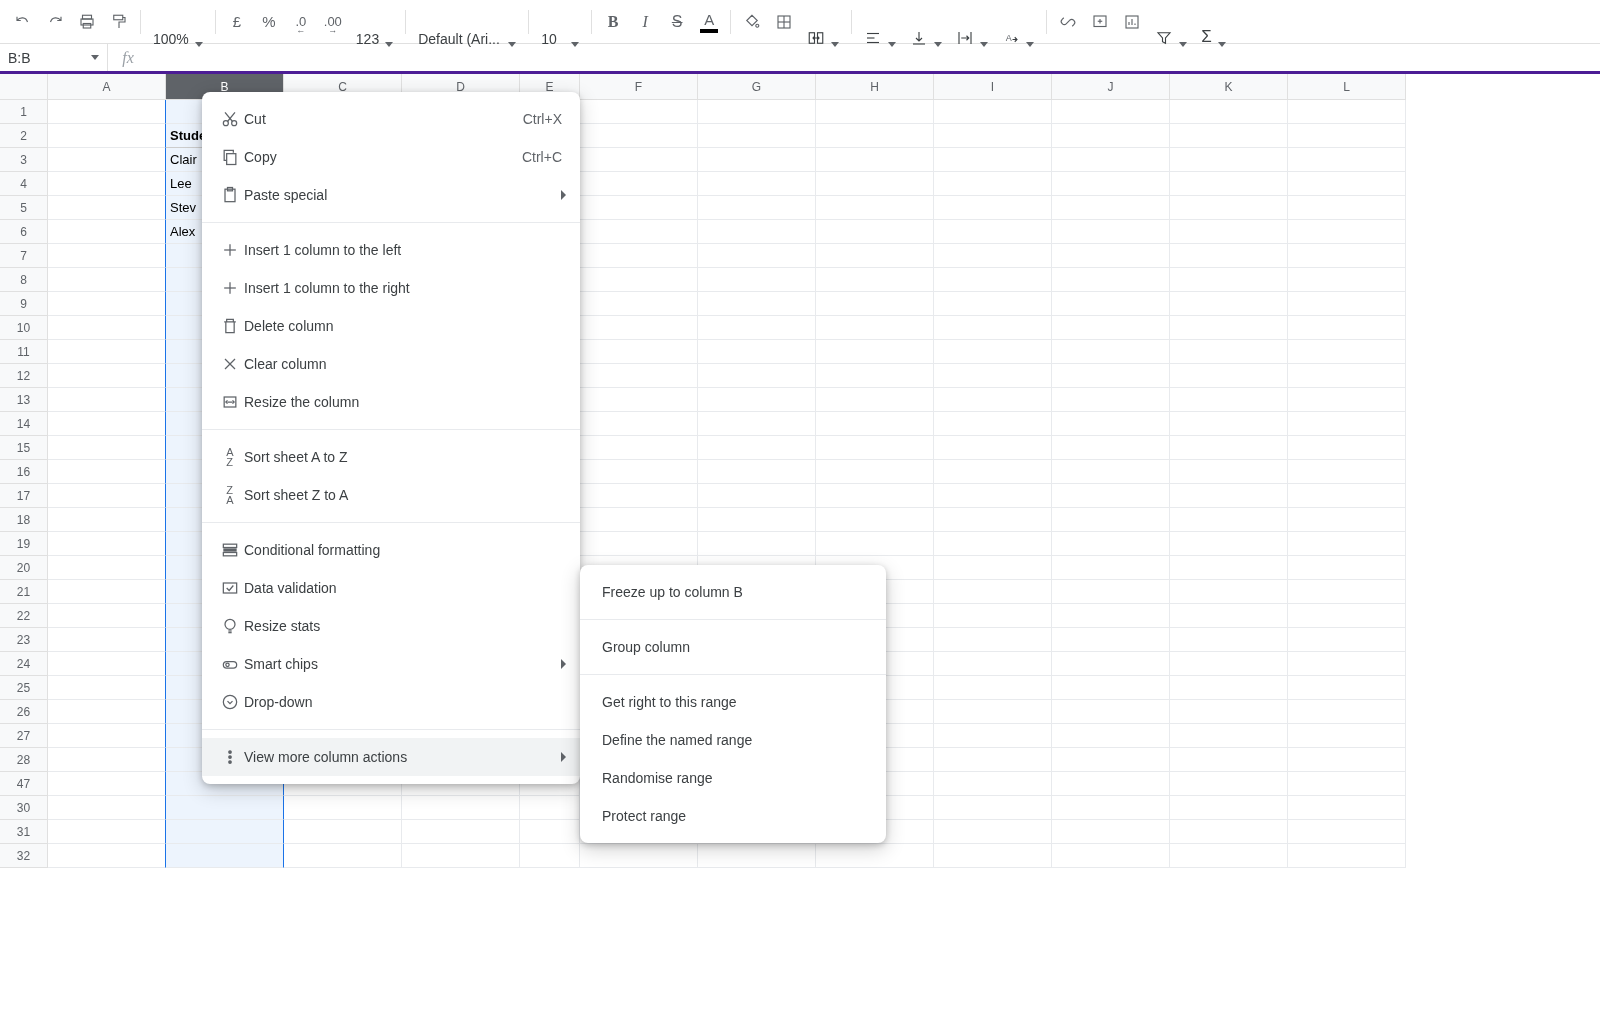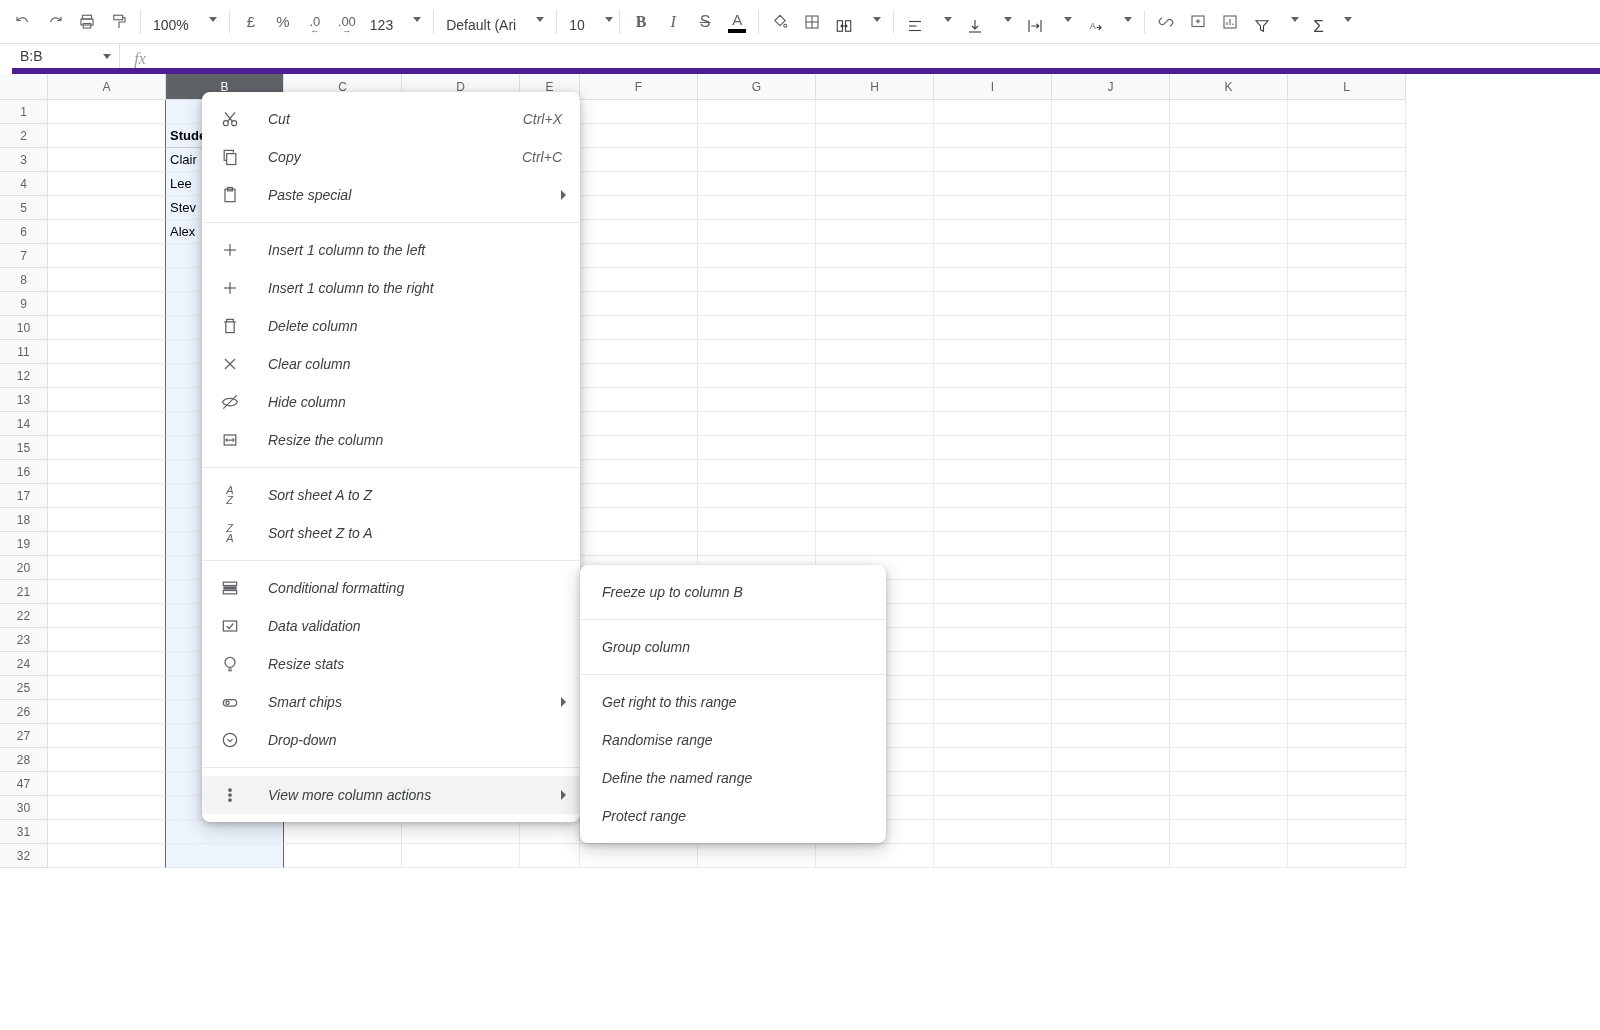--- a/index.html
+++ b/index.html
@@ -2,28 +2,28 @@
 <html><head>
 <meta charset="utf-8">
 <style>
   * { box-sizing: border-box; margin: 0; padding: 0; }
   body { font-family: Arial, "Helvetica Neue", sans-serif; font-size: 13px; color: #3c4043; background: #fff; overflow: hidden; width: 1600px; height: 1030px; position: relative; }
   
   
   .toolbar { height: 44px; border-bottom: 1px solid #e0e0e0; display: flex; align-items: center; padding: 0 8px; gap: 2px; }
   .tb-btn { width: 30px; height: 30px; display: flex; align-items: center; justify-content: center; border-radius: 4px; cursor: pointer; color: #5f6368; }
   .tb-sep { width: 1px; height: 24px; background: #e0e0e0; margin: 0 4px; }
-  .tb-dropdown { display: flex; align-items: flex-start; height: 30px; padding: 0 6px; border-radius: 4px; cursor: pointer; color: #3c4043; gap: 18px; font-size: 14px; margin-top: 20px; }
+  .tb-dropdown { display: flex; align-items: flex-end; height: 30px; padding: 0 6px; border-radius: 4px; cursor: pointer; color: #3c4043; gap: 4px; font-size: 14px; margin-top: 20px; }
   .caret { width: 0; height: 0; border-left: 4px solid transparent; border-right: 4px solid transparent; border-top: 5px solid #5f6368; margin-left: 2px; }
   .tb-btn svg, .tb-dropdown svg { width: 18px; height: 18px; }
   .text-color { display:flex; flex-direction:column; align-items:center; justify-content:center; }
   .text-color .bar { width: 18px; height: 4px; background: #000; margin-top:1px;}
   
   
-  .formula-row { height: 30px; border-bottom: 6px solid #4c1d95; display: flex; align-items: flex-end; margin-left: 12px; }
+  .formula-row { height: 30px; border-bottom: 3px solid #4c1d95; display: flex; align-items: center; }
   .name-box { width: 108px; height: 100%; border-right: 1px solid #e0e0e0; display: flex; align-items: center; padding: 0 8px; justify-content: space-between; font-size: 14px; color: #3c4043;}
   .fx { width: 40px; display:flex; align-items:center; justify-content:center; font-style: italic; color:#9aa0a6; font-size: 16px; font-family: serif;}
   .formula-input { flex:1; height: 100%; padding: 0 6px; font-size: 14px;}
   
   
   .grid-area { position: relative; }
   .col-headers { display: flex; height: 26px; }
   .corner { width: 48px; height: 26px; background: #f8f9fa; border-right: 1px solid #e0e0e0; border-bottom: 1px solid #e0e0e0; }
   .col-h { width: 118px; height: 26px; background: #f8f9fa; border-right: 1px solid #e0e0e0; border-bottom: 1px solid #e0e0e0; display:flex; align-items:center; justify-content:center; font-size: 12px; color: #5f6368; }
   .col-h.sel { background: #5f6368; color: #fff; }
@@ -33,21 +33,21 @@
   .cell { width: 118px; height: 24px; border-right: 1px solid #e8eaed; border-bottom: 1px solid #e8eaed; padding: 0 4px; display:flex; align-items:center; font-size: 13px; color:#000; overflow: hidden; white-space: nowrap;}
   .cell.num { justify-content:flex-end; }
   .cell.header { background: #d3e3fd; font-weight: bold; border-bottom: 1px solid #ccc;}
   .cell.selcol { background: rgba(26,115,232,0.08); border-right: 1px solid #1a73e8; }
   .cell.selcol-left { border-left: 1px solid #1a73e8; margin-left:-1px; width:119px;}
   
   
   .ctx { position: absolute; background: #fff; border-radius: 8px; box-shadow: 0 2px 6px rgba(0,0,0,0.2), 0 6px 20px rgba(0,0,0,0.19); padding: 8px 0; font-size: 14px; color: #3c4043;}
   .ctx1 { left: 202px; top: 92px; width: 378px; }
   .ctx2 { left: 580px; top: 565px; width: 306px; }
-  .ctx-item { display:flex; align-items:center; height: 38px; padding: 0 18px; cursor: pointer; gap: 28px; position:relative;font-style:italic;}
+  .ctx-item { display:flex; align-items:center; height: 38px; padding: 0 18px; cursor: pointer; gap: 4px; position:relative;}
   .ctx-item:hover, .ctx-item.hovered { background: #f1f3f4; }
   .ctx-item .ico { width: 20px; height: 20px; display:flex; align-items:center; justify-content:center; color:#5f6368; flex-shrink:0;}
   .ctx-item .label { flex:1; }
   .ctx-item .shortcut { color: #5f6368; font-size: 14px;}
   .ctx-item .sub-caret { position:absolute; right: 14px; width:0; height:0; border-top:5px solid transparent; border-bottom:5px solid transparent; border-left:5px solid #5f6368;}
   .ctx-sep { height: 1px; background: #e8eaed; margin: 8px 0; }
   .ctx2 .ctx-item { padding: 0 22px; }
   
   svg { stroke: currentColor; fill: none; stroke-width: 1.5; }
 </style>
@@ -784,29 +784,20 @@
         <svg viewBox="0 0 24 24">
           <line x1="6" y1="6" x2="18" y2="18"></line>
           <line x1="18" y1="6" x2="6" y2="18"></line>
         </svg>
       </span>
     <span class="label">Clear column</span>
   </div>
   <div class="ctx-item">
     <span class="ico">
         <svg viewBox="0 0 24 24">
-          <path d="M3 12 C 6 6 18 6 21 12 C 18 18 6 18 3 12 Z"></path>
-          <line x1="4" y1="20" x2="20" y2="4"></line>
-        </svg>
-      </span>
-    <span class="label">Hide column</span>
-  </div>
-  <div class="ctx-item">
-    <span class="ico">
-        <svg viewBox="0 0 24 24">
           <rect x="5" y="6" width="14" height="12"></rect>
           <path d="M9 12 h6 M9 10 l-2 2 l2 2 M15 10 l2 2 l-2 2"></path>
         </svg>
       </span>
     <span class="label">Resize the column</span>
   </div>
   <div class="ctx-sep"></div>
   <div class="ctx-item">
     <span class="ico">
         <span style="font-size:11px; line-height:10px;">A<br>Z</span>
@@ -888,21 +879,21 @@
     </div>
   <div class="ctx-sep"></div>
   <div class="ctx-item">
       <span class="label">Group column</span>
     </div>
   <div class="ctx-sep"></div>
   <div class="ctx-item">
       <span class="label">Get right to this range</span>
     </div>
   <div class="ctx-item">
+      <span class="label">Define the named range</span>
+    </div>
+  <div class="ctx-item">
       <span class="label">Randomise range</span>
-    </div>
-  <div class="ctx-item">
-      <span class="label">Define the named range</span>
     </div>
   <div class="ctx-item">
       <span class="label">Protect range</span>
     </div>
 </div>
 
 </body></html>

